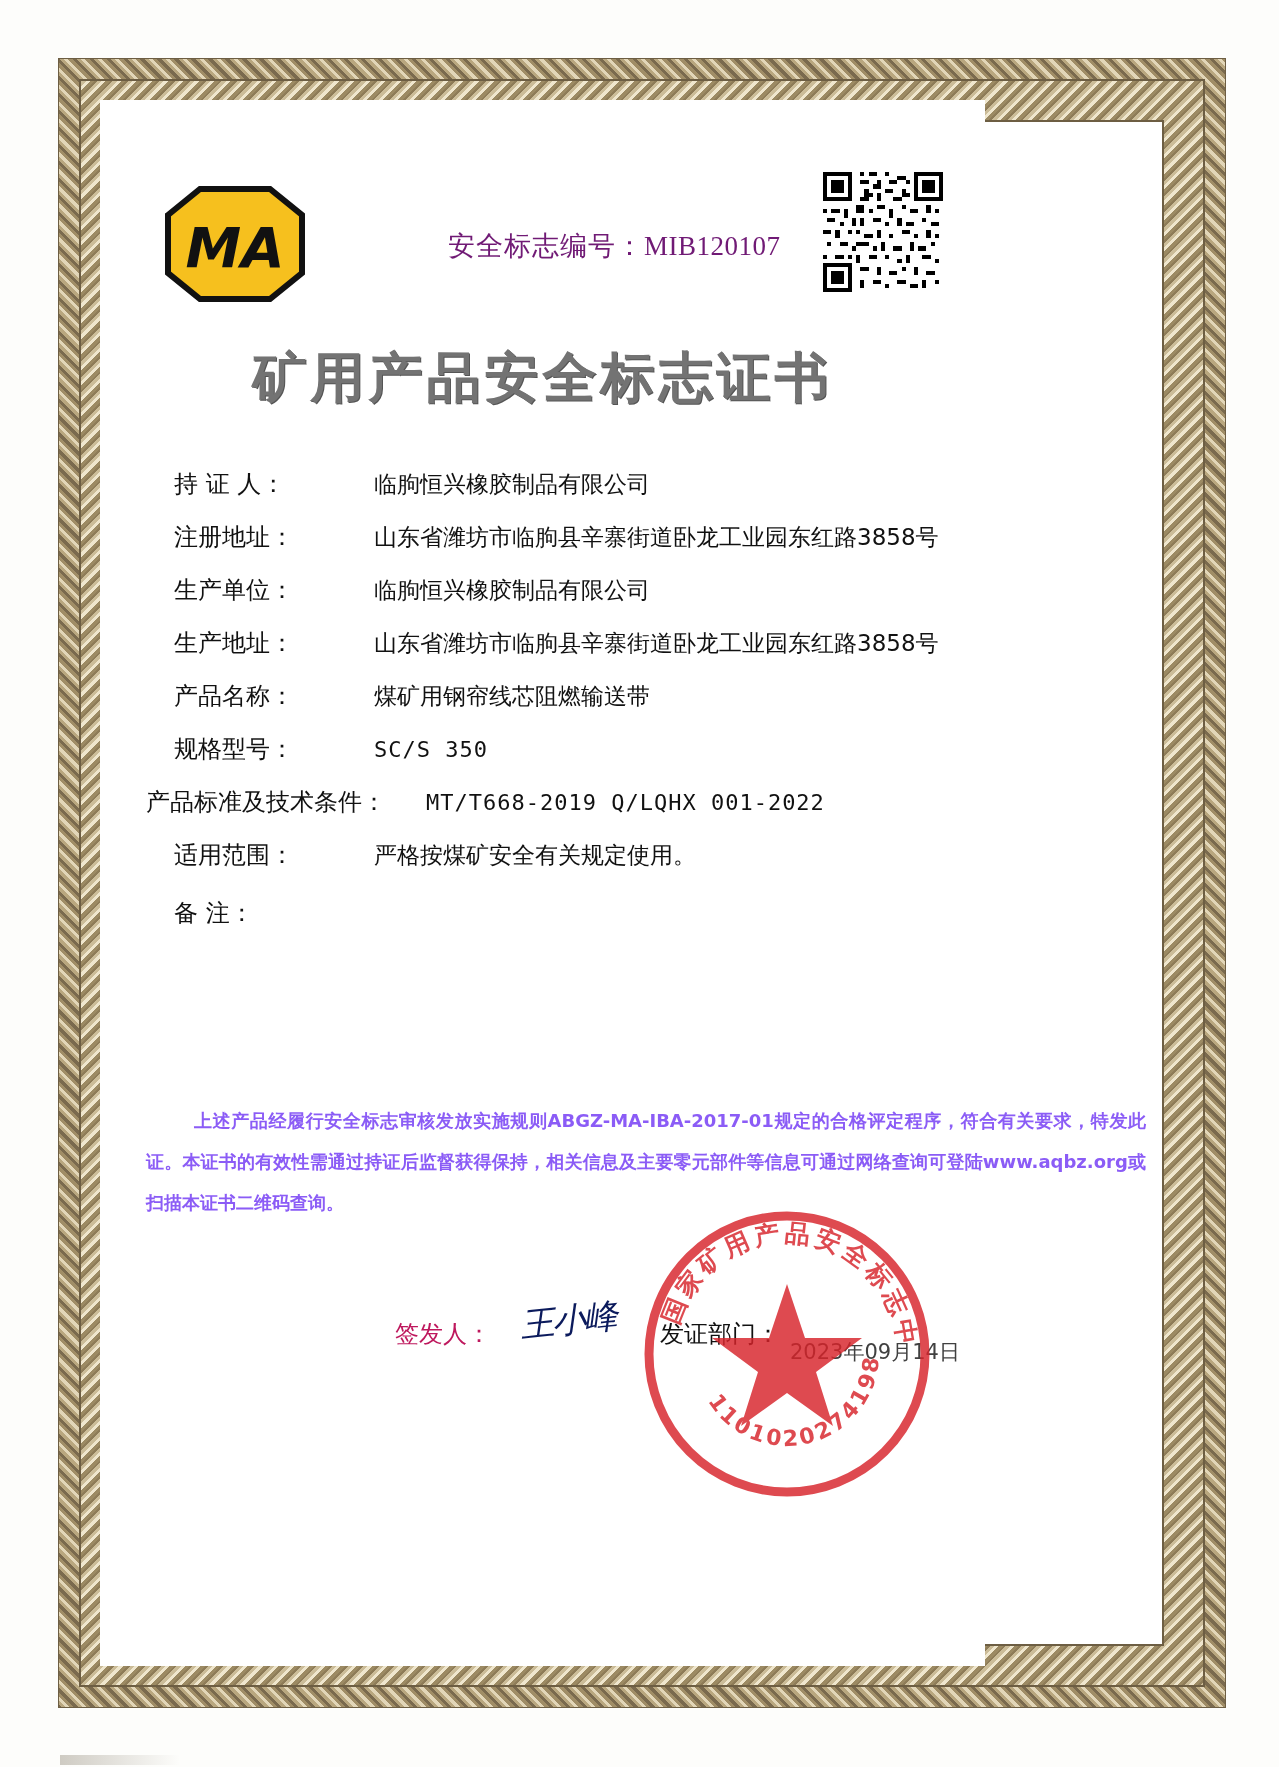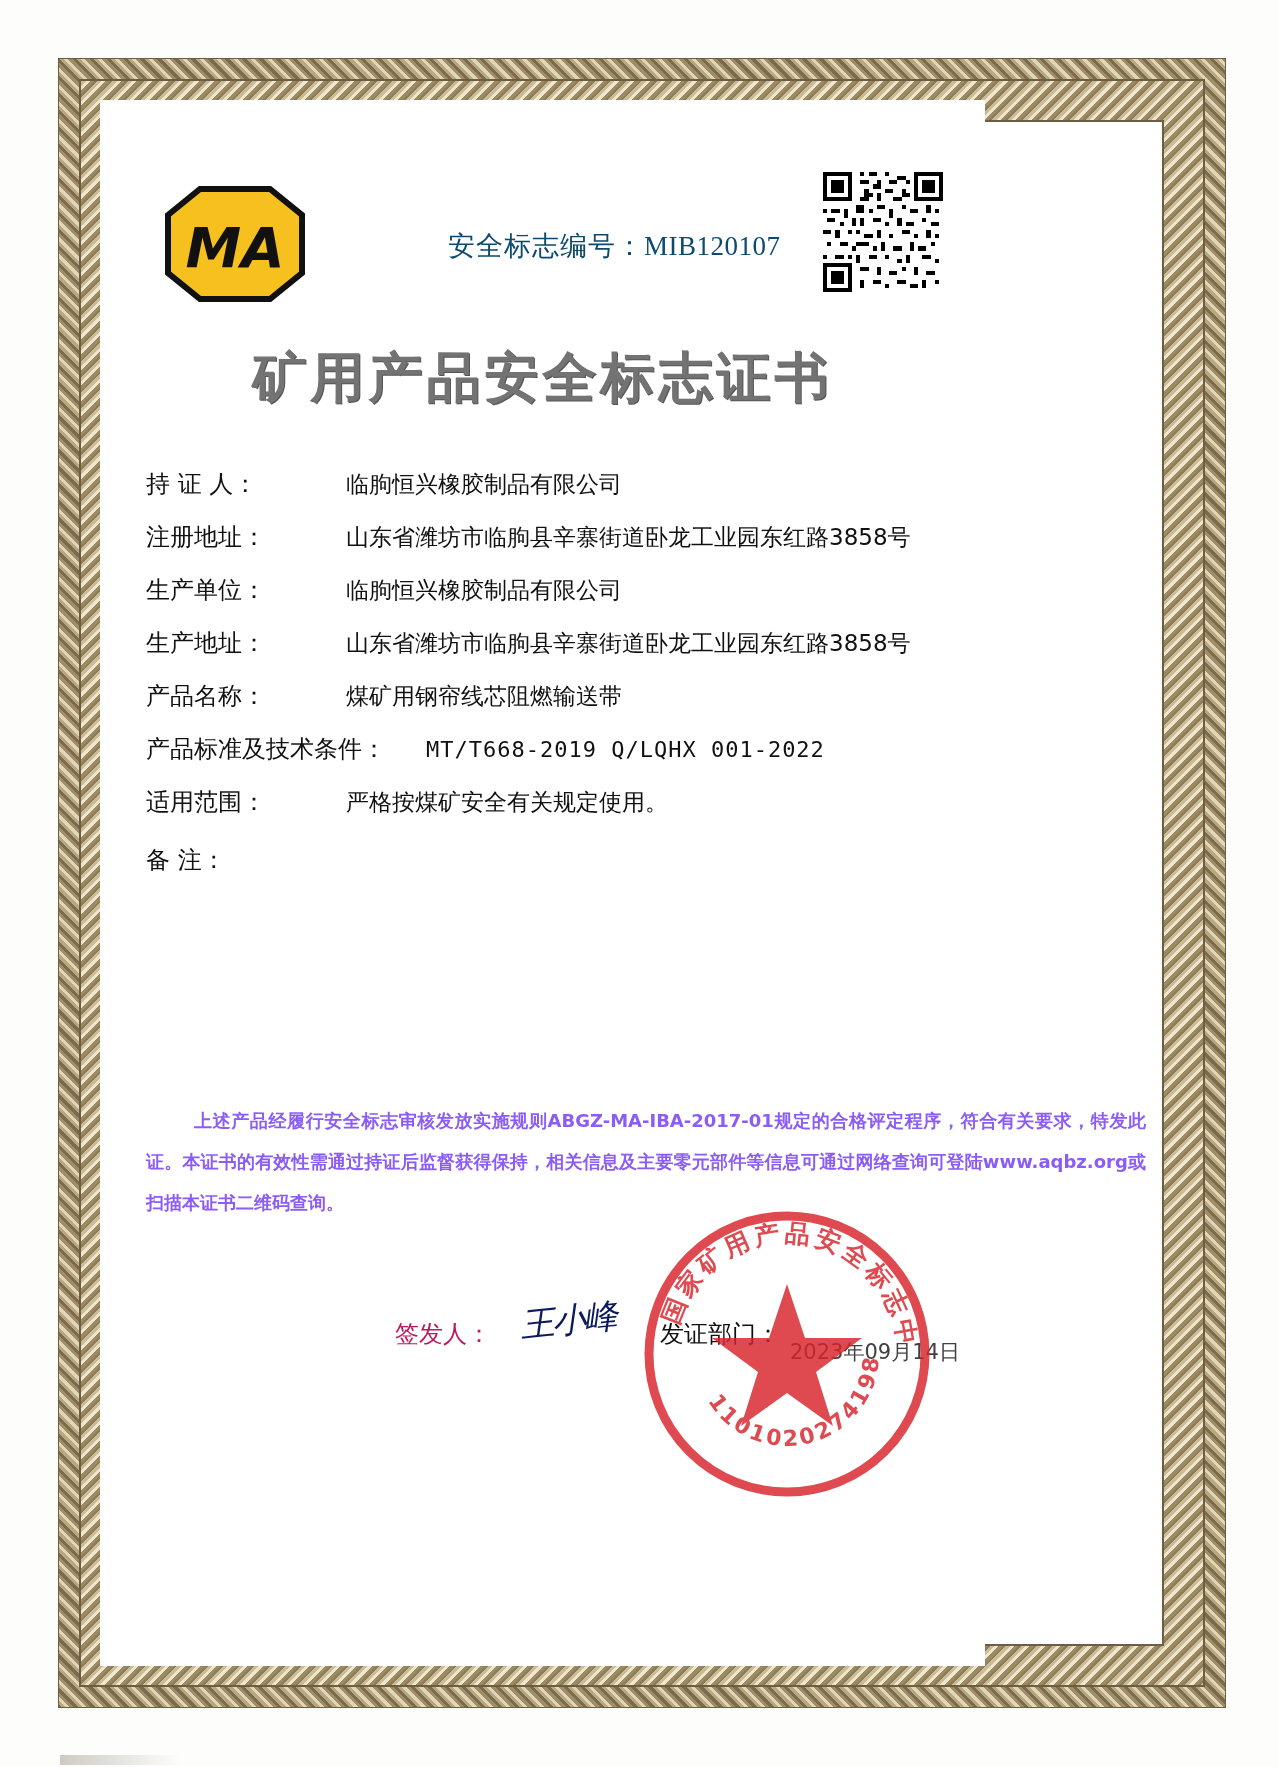--- a/index.html
+++ b/index.html
@@ -32,21 +32,21 @@
 
   
   .ma-logo{
     position:absolute;left:60px;top:85px;width:150px;height:118px;
   }
   .ma-logo svg{display:block;}
 
   .cert-no{
     position:absolute;left:348px;top:128px;
     font-family:"Liberation Serif","DejaVu Serif",serif;
-    font-size:27px;color:#0c4a6e;letter-spacing:1px;white-space:nowrap;
+    font-size:27px;color:#701a75;letter-spacing:1px;white-space:nowrap;
   }
   .cert-no .num{font-family:"Liberation Serif",serif;letter-spacing:0.5px;}
 
   .qr{
     position:absolute;right:42px;top:72px;width:120px;height:120px;
     background:#fff;
   }
   .qr svg{display:block;}
 
   
@@ -57,21 +57,21 @@
     text-shadow:1px 1px 0 #555;
   }
 
   
   .fields{position:absolute;left:46px;top:368px;width:1000px;}
   .row{display:flex;align-items:baseline;margin-bottom:21px;}
   .label{
     font-family:"DejaVu Sans","Liberation Sans",sans-serif;
     font-size:24px;color:#111;white-space:nowrap;
   }
-  .label.w1{width:200px;}
+  .label.w1{width:200px;margin-left:28px;}
   .label.w2{width:280px;}
   .value{
     font-family:"DejaVu Sans","Liberation Sans",sans-serif;
     font-size:23px;color:#111;font-weight:normal;white-space:nowrap;
   }
   .value.mono{font-family:"DejaVu Sans Mono","Liberation Mono",monospace;font-size:22px;letter-spacing:1px;}
   .value.date{font-weight:normal;font-size:23px;}
   .row.dual{align-items:baseline;}
   .spacer{width:92px;}
 
@@ -263,20 +263,24 @@
       <div class="row">
         <div class="label w1">生产地址：</div>
         <div class="value">山东省潍坊市临朐县辛寨街道卧龙工业园东红路3858号</div>
       </div>
 
       <div class="row">
         <div class="label w1">产品名称：</div>
         <div class="value">煤矿用钢帘线芯阻燃输送带</div>
       </div>
 
+      <div class="row">
+        <div class="label w1">规格型号：</div>
+        <div class="value mono">SC/S 350</div>
+      </div>
 
       <div class="row">
         <div class="label w2">产品标准及技术条件：</div>
         <div class="value mono">MT/T668-2019 Q/LQHX 001-2022</div>
       </div>
 
       <div class="row">
         <div class="label w1">适用范围：</div>
         <div class="value">严格按煤矿安全有关规定使用。</div>
       </div>

